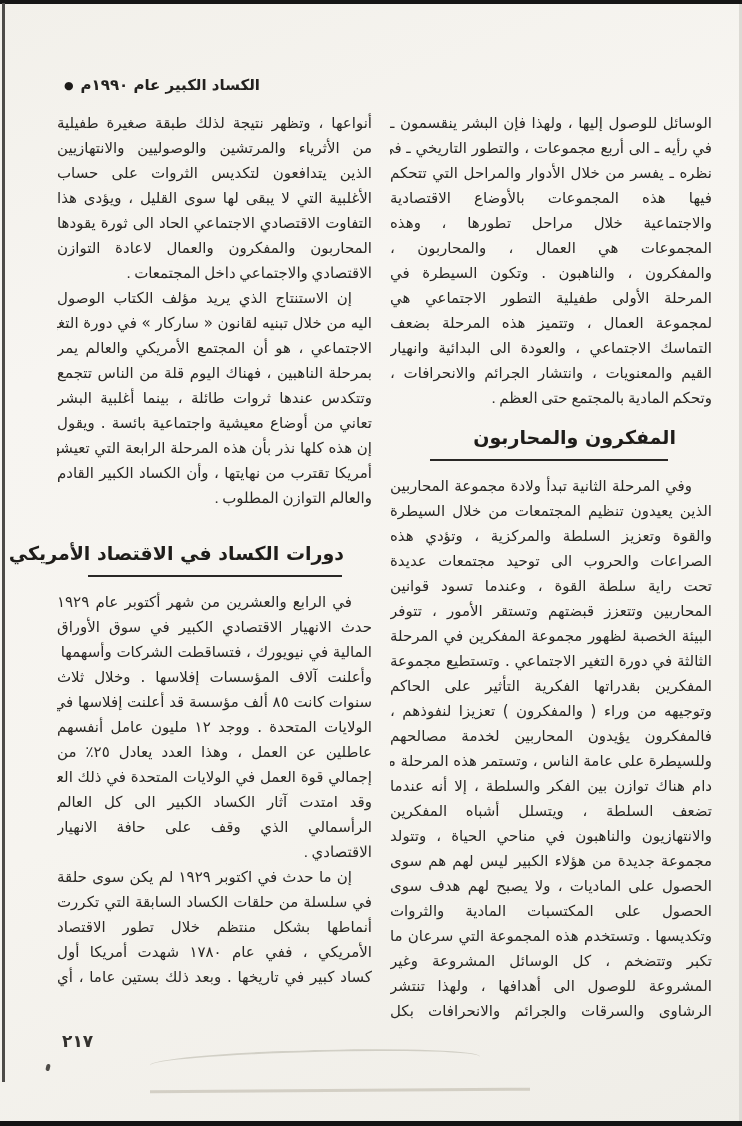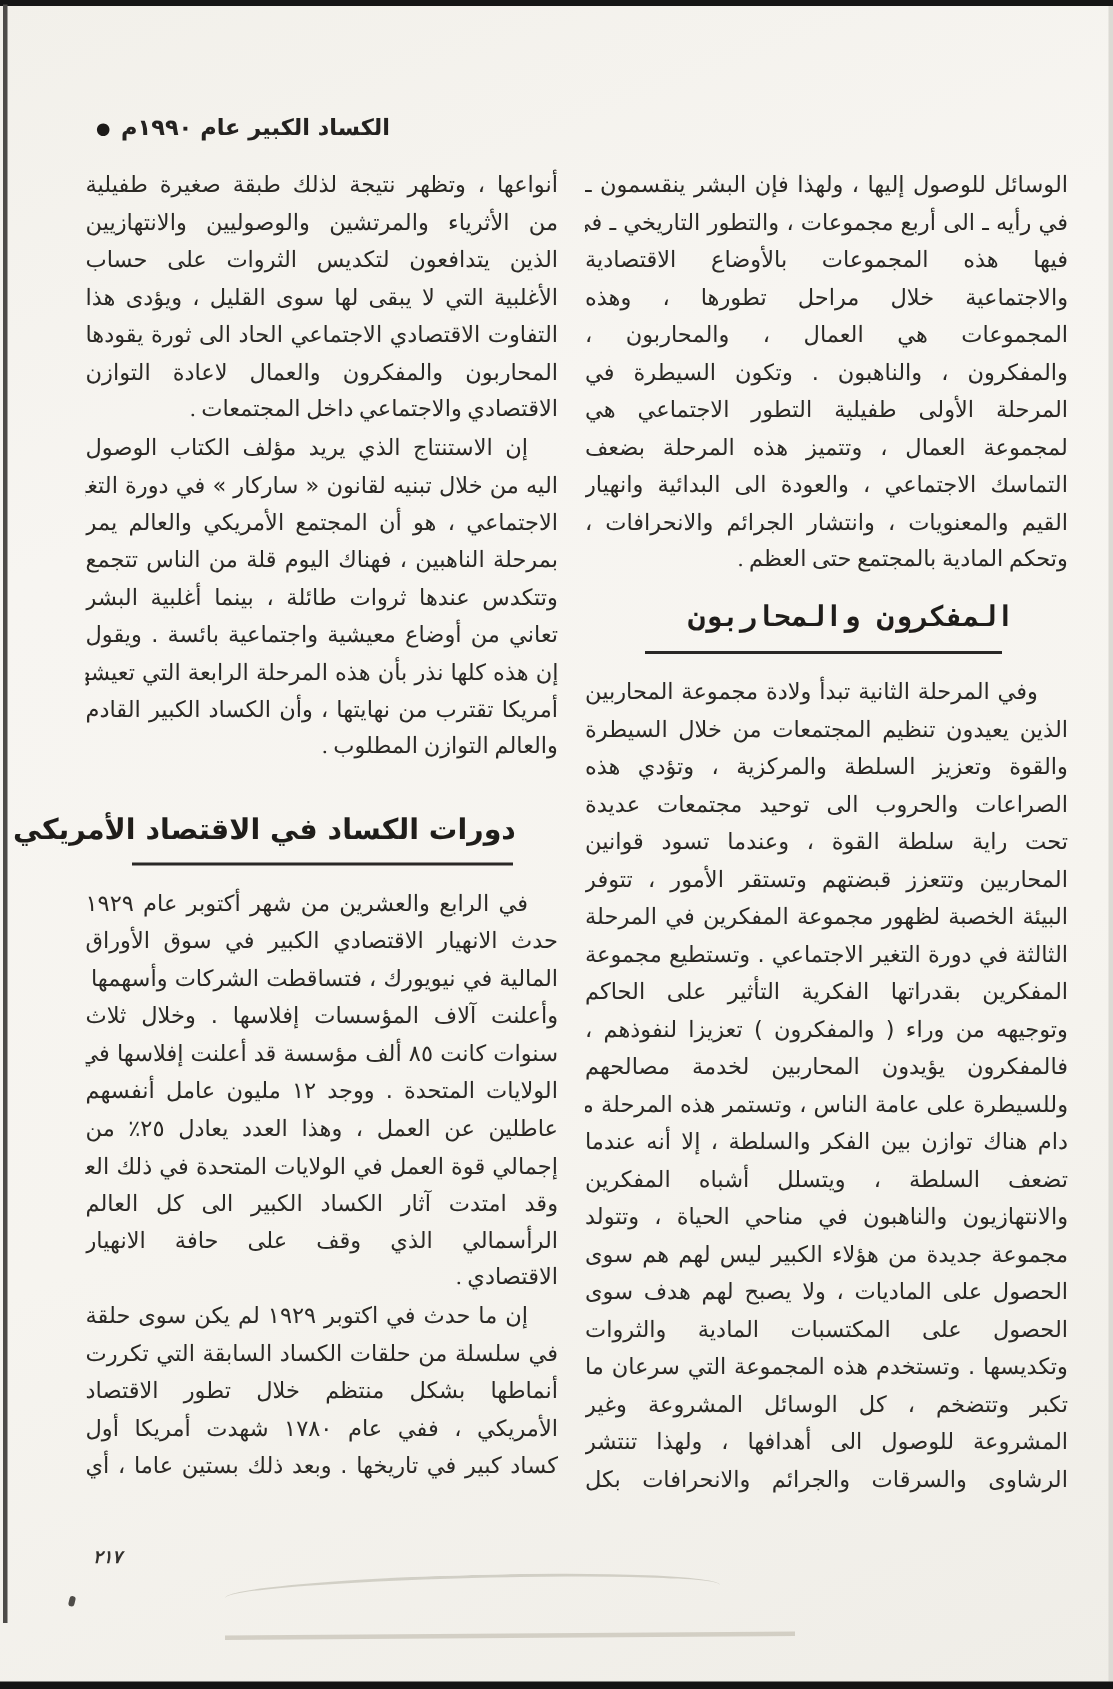--- a/index.html
+++ b/index.html
@@ -34,29 +34,29 @@
     white-space:nowrap;overflow:hidden;
     height:25px;line-height:25px;
     text-align:justify;text-align-last:justify;
   }
   .line.flush{text-align-last:right;font-family:Liberation Serif, serif;}
   .line.indent{text-indent:20px;}
 
   .h{margin:14px 0 13px;}
   .ht{display:block;text-align:right;white-space:nowrap;
       font-size:19px;font-weight:700;color:#1f1d1a;line-height:25px;}
-  .col-right .ht{padding-right:36px;font-family:Liberation Mono, monospace;}
+  .col-right .ht{padding-right:36px;}
   .col-left .ht{padding-right:28px;margin-top:30px;}
   .hu{height:0;border-top:2px solid #2a2826;margin-top:9px;}
   .col-right .hu{width:238px;margin-right:44px;}
   .col-left .hu{width:254px;margin-right:30px;}
 
   .page-number{
     position:absolute;top:1031px;left:62px;
-    font-size:12px;font-weight:700;color:#33312e;direction:ltr;font-style:italic;
+    font-size:17px;font-weight:700;color:#33312e;direction:ltr;
   }
 
   
   .smudge1{position:absolute;top:1050px;left:150px;width:330px;height:20px;
     border-top:2px solid rgba(150,145,128,0.35);border-radius:50%;transform:rotate(-1.5deg);}
   .smudge2{position:absolute;top:1089px;left:150px;width:380px;height:3px;
     background:rgba(185,181,166,0.55);transform:rotate(-0.4deg);}
   .speck{position:absolute;top:1064px;left:46px;width:4px;height:7px;
     background:#4e4c48;border-radius:2px;transform:rotate(14deg);}
 </style>
@@ -70,20 +70,21 @@
   <div class="edge-bottom"></div>
 
   <div class="running-head">
     <span class="bullet">●</span>
     <span>الكساد الكبير عام ١٩٩٠م</span>
   </div>
 
   <div class="col col-right">
       <div class="line">الوسائل للوصول إليها ، ولهذا فإن البشر ينقسمون ـ</div>
       <div class="line">في رأيه ـ الى أربع مجموعات ، والتطور التاريخي ـ في</div>
+      <div class="line">نظره ـ يفسر من خلال الأدوار والمراحل التي تتحكم</div>
       <div class="line">فيها هذه المجموعات بالأوضاع الاقتصادية</div>
       <div class="line">والاجتماعية خلال مراحل تطورها ، وهذه</div>
       <div class="line">المجموعات هي العمال ، والمحاربون ،</div>
       <div class="line">والمفكرون ، والناهبون . وتكون السيطرة في</div>
       <div class="line">المرحلة الأولى طفيلية التطور الاجتماعي هي</div>
       <div class="line">لمجموعة العمال ، وتتميز هذه المرحلة بضعف</div>
       <div class="line">التماسك الاجتماعي ، والعودة الى البدائية وانهيار</div>
       <div class="line">القيم والمعنويات ، وانتشار الجرائم والانحرافات ،</div>
       <div class="line flush">وتحكم المادية بالمجتمع حتى العظم .</div>
       <div class="h">

